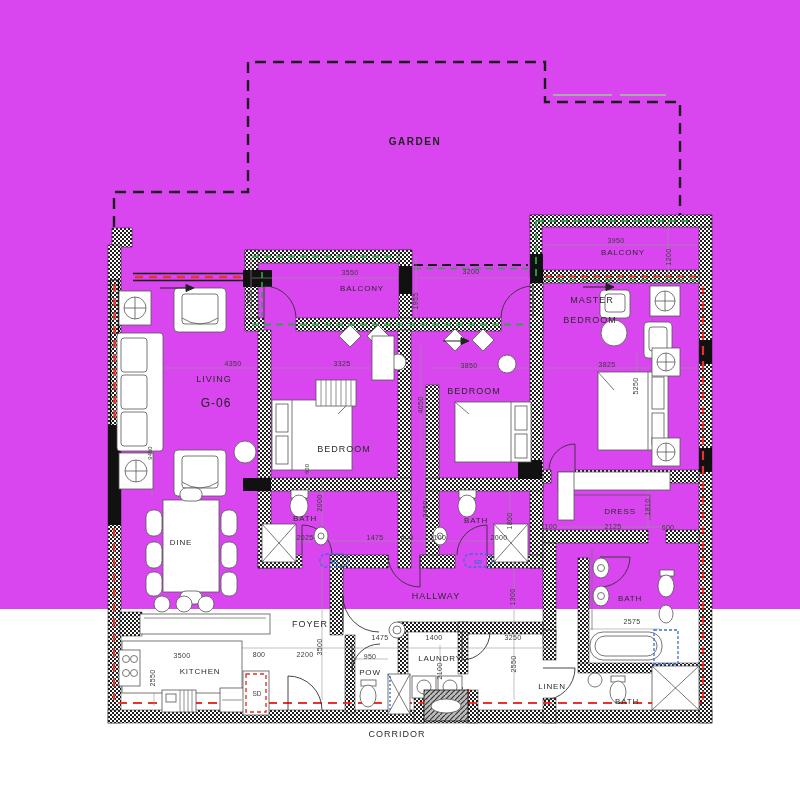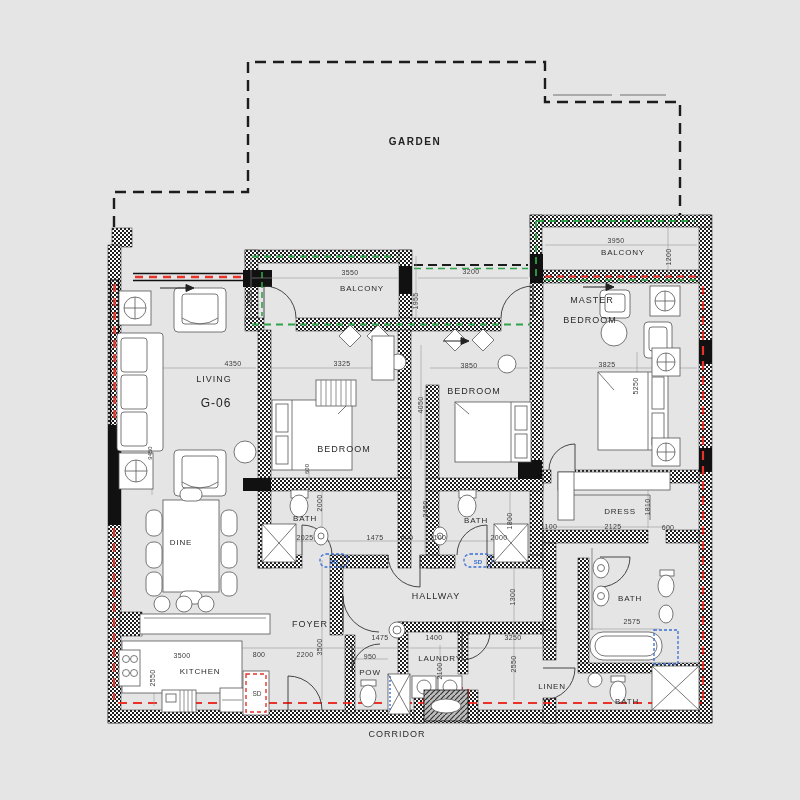--- a/index.html
+++ b/index.html
@@ -1,16 +1,16 @@
 <!DOCTYPE html>
 <html><head>
 <meta charset="utf-8">
 <style>
   html,body{margin:0;padding:0;background:#fff;width:800px;height:800px;overflow:hidden;}
-  .plan-wrap{width:800px;height:800px;background:#e5e5e5;position:relative;font-family:"Liberation Sans",sans-serif;}
+  .plan-wrap{width:800px;height:609px;background:#d946ef;position:relative;font-family:"Liberation Sans",sans-serif;}
   svg{display:block;}
   text{font-family:"Liberation Sans",sans-serif;fill:#222;}
   .room-label{font-size:9px;letter-spacing:1px;fill:#2b2b2b;}
   .room-label-sm{font-size:8px;letter-spacing:0.8px;fill:#2b2b2b;}
   .dim{font-size:7px;fill:#3a3a3a;letter-spacing:0.3px;}
   .dim-sm{font-size:6px;fill:#3a3a3a;}
   .unit-label{font-size:12px;letter-spacing:1px;fill:#222;}
   .garden-label{font-size:10px;font-weight:bold;letter-spacing:1.5px;fill:#222;}
   .sd-label{font-size:6px;fill:#3b6fd4;font-weight:bold;}
   .sd-label-k{font-size:6.5px;fill:#444;}

